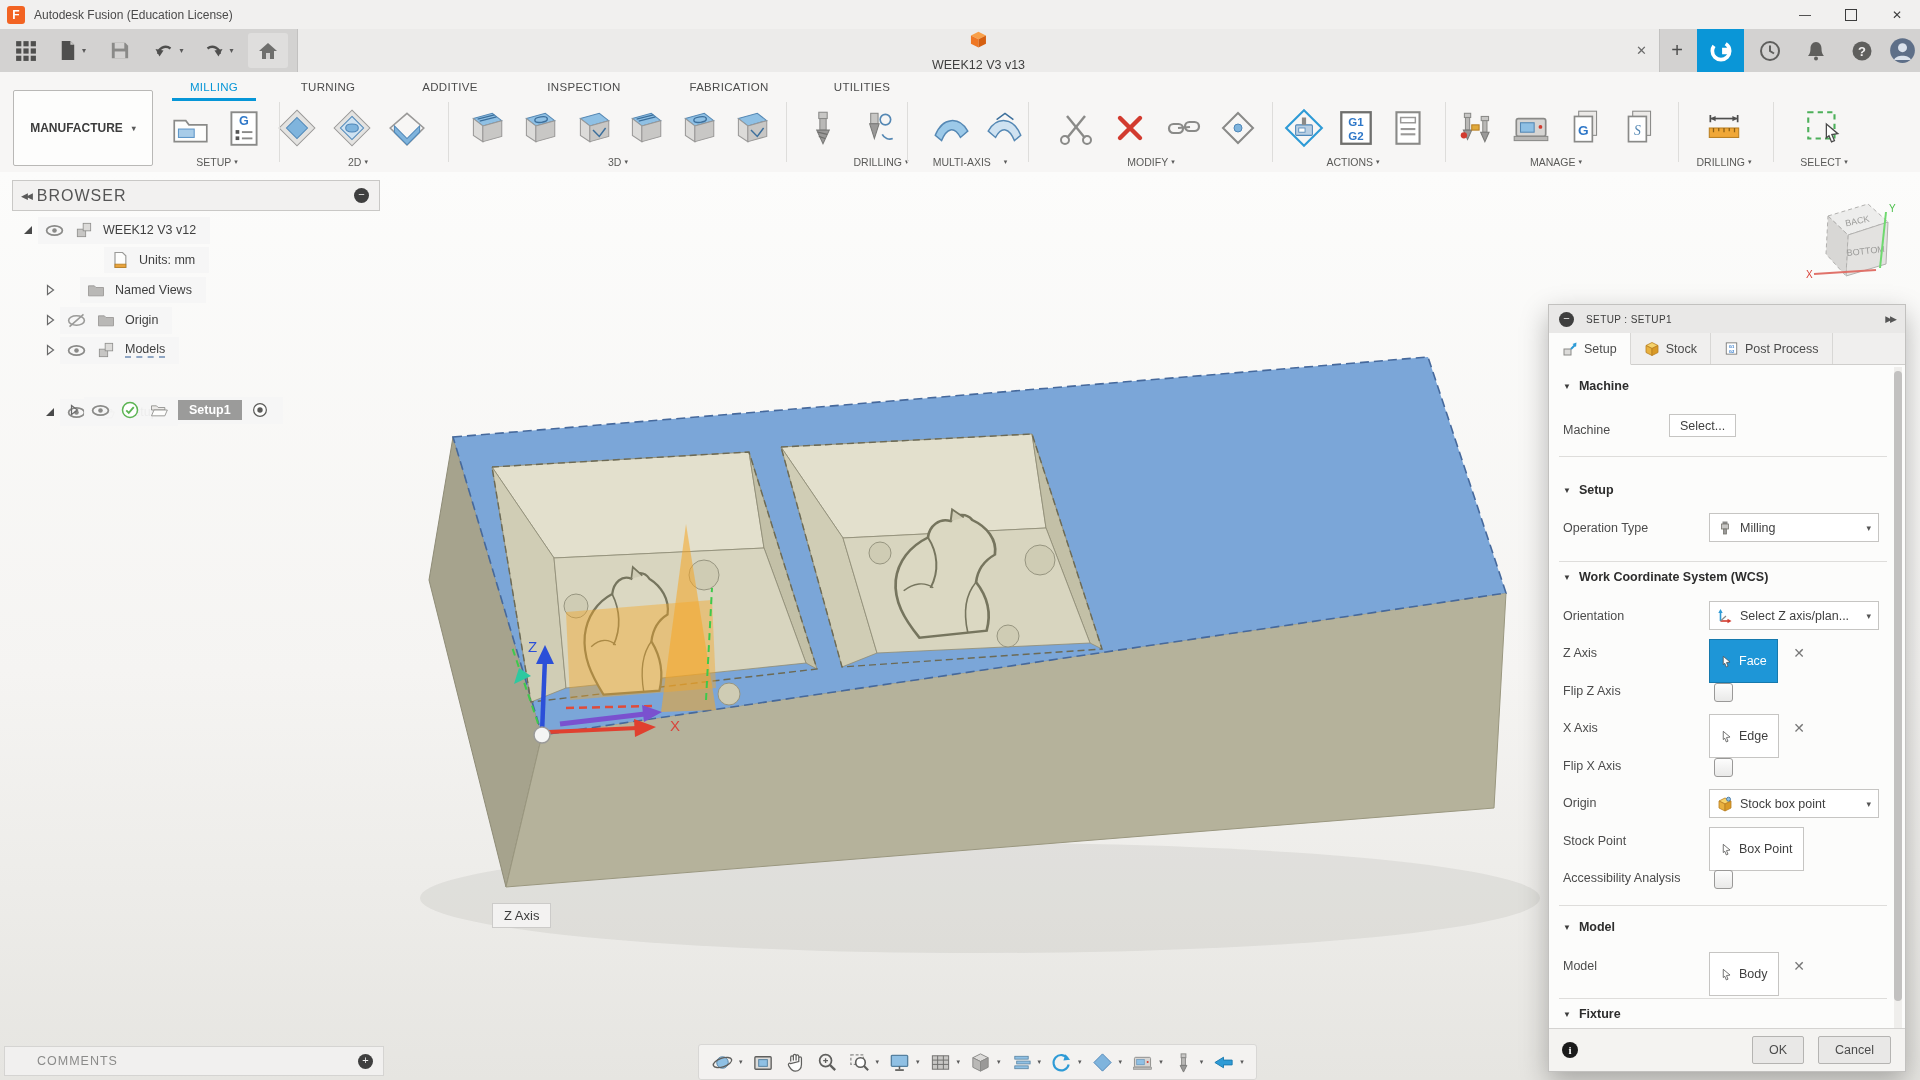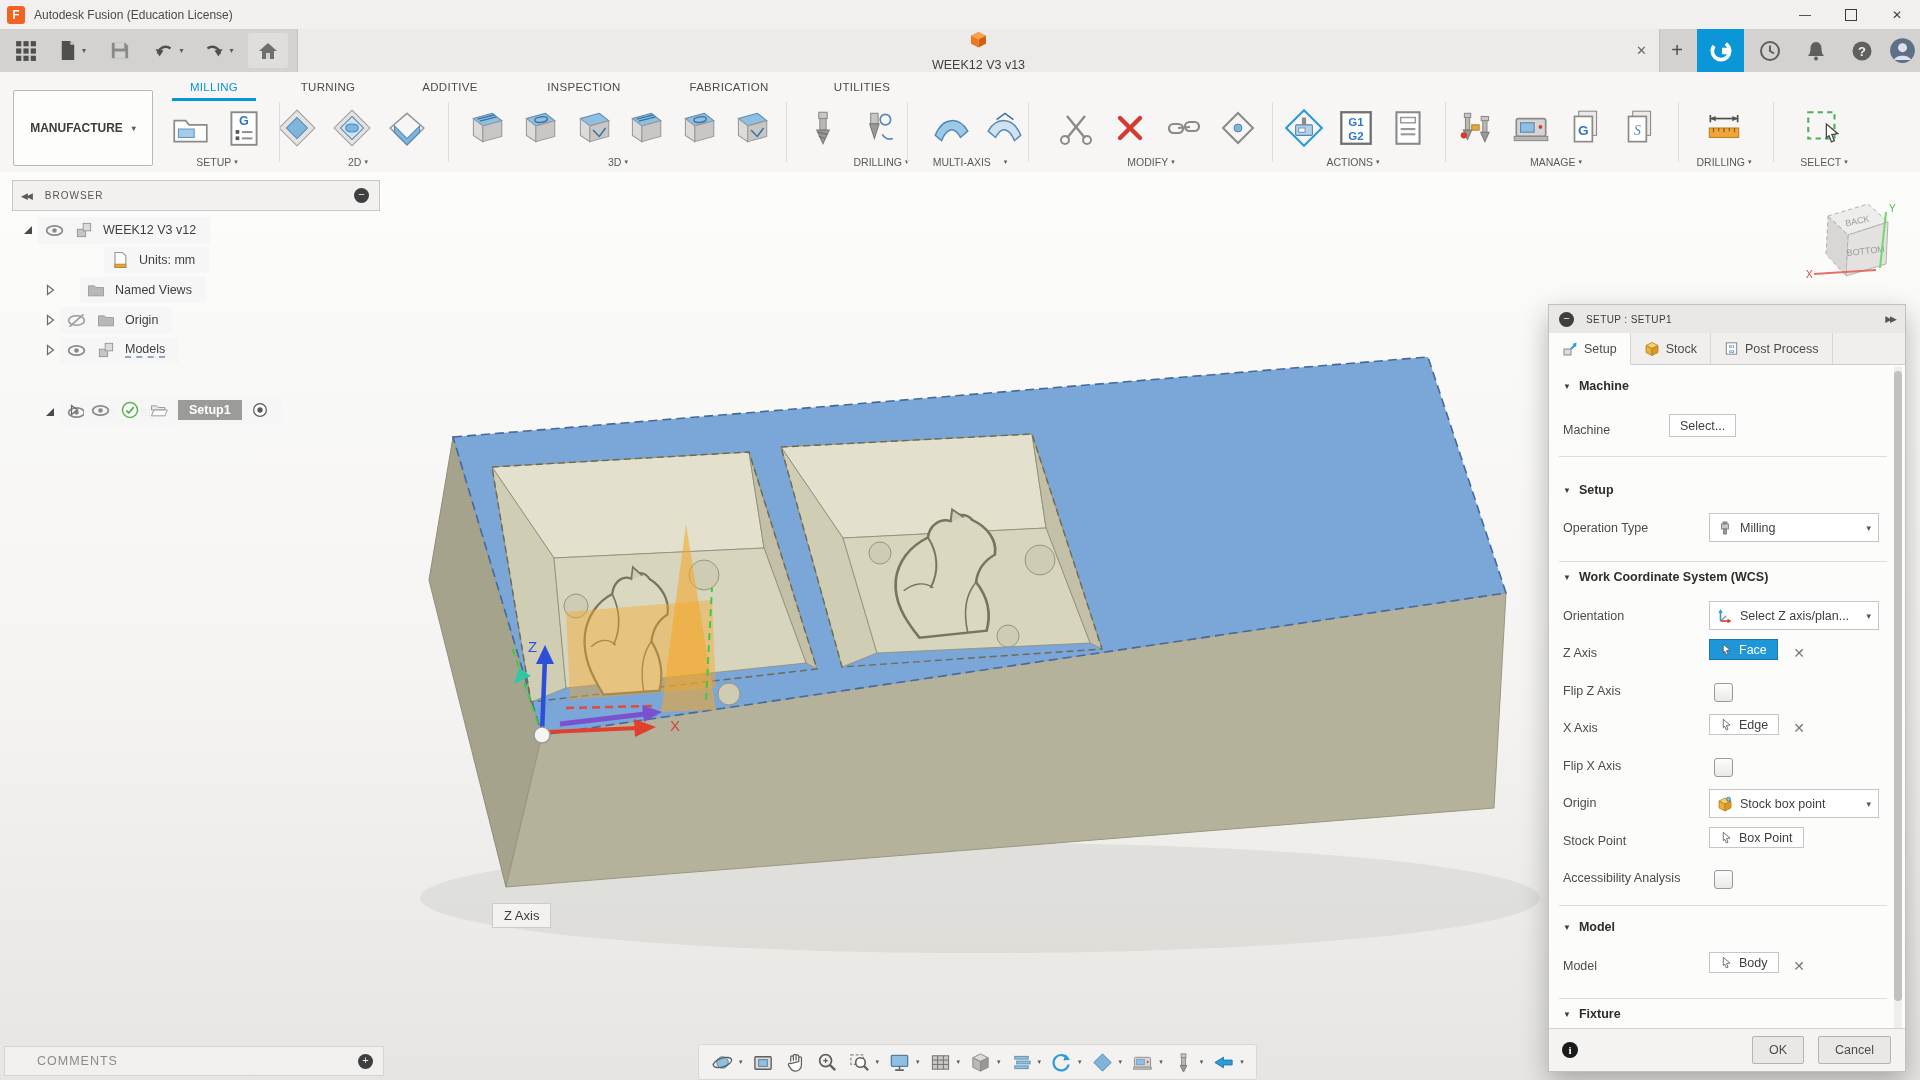--- a/index.html
+++ b/index.html
@@ -48,21 +48,21 @@
   .gdiv{position:absolute;top:30px;height:60px;width:1px;background:#dedddb;}
   
   .viewport{left:0;top:172px;width:1920px;height:908px;
     background:linear-gradient(180deg,#fcfcfb 0%,#f5f4f2 55%,#e6e5e1 100%);}
   .ztip{left:492px;top:903px;padding:4px 11px;background:#f3f2f1;border:1px solid #cccbc9;
     font-size:13px;color:#3c3c3c;}
   
   .bheader{left:12px;top:180px;width:368px;height:31px;background:#f2f1f0;border:1px solid #c9c8c6;
     display:flex;align-items:center;box-sizing:border-box;}
   .bheader .chev{font-size:9px;color:#5a5a5a;margin-left:8px;letter-spacing:-2px;}
-  .bheader .btitle{font-size:10px;color:#555;margin-left:14px;letter-spacing:1px;text-align:right;}
+  .bheader .btitle{font-size:16px;color:#555;margin-left:6px;letter-spacing:1px;text-align:right;}
   .circbtn{margin-left:auto;margin-right:10px;width:15px;height:15px;border-radius:50%;background:#3f3f3f;
     color:#f2f2f2;font-size:11px;line-height:13px;text-align:center;}
   .trow{position:absolute;height:28px;display:flex;align-items:center;}
   .tbg{display:flex;align-items:center;gap:9px;background:rgba(246,246,245,.95);
     padding:3px 14px 3px 6px;}
   .tlabel{font-size:12.5px;color:#3f3f3f;white-space:nowrap;}
   .tlabel.dashedsel{border-bottom:2px dashed #8fa6c4;}
   .tsel{background:#9b9b9a;color:#fff;font-weight:bold;padding:3px 11px;font-size:12.5px;}
   .tcaret{width:12px;margin-right:4px;}
   
@@ -78,21 +78,21 @@
   .dtab{display:flex;align-items:center;gap:6px;padding:0 13px;font-size:12.5px;color:#4c4c4c;
     border-right:1px solid #d8d7d5;}
   .dtab.active{background:#fcfcfb;margin-bottom:-1px;border-bottom:1px solid #fcfcfb;}
   .sechdr{position:absolute;left:14px;display:flex;align-items:center;gap:8px;
     font-size:12.5px;font-weight:bold;color:#2d2d2d;}
   .sechdr .scaret{font-size:8px;color:#3c3c3c;}
   .drow-label{position:absolute;left:14px;font-size:12.5px;color:#4c4c4c;}
   .dselect{position:absolute;left:160px;width:170px;height:29px;background:#fff;border:1px solid #c6c5c3;
     display:flex;align-items:center;gap:7px;padding:0 7px;box-sizing:border-box;font-size:12.5px;color:#3f3f3f;}
   .dselect .selcaret{margin-left:auto;font-size:9px;color:#555;}
-  .dbtn{position:absolute;left:160px;height:21px;background:#fff;border:1px solid #c6c5c3;
+  .dbtn{position:absolute;left:160px;height:44px;background:#fff;border:1px solid #c6c5c3;
     display:flex;align-items:center;gap:6px;padding:0 10px;font-size:12.5px;color:#3f3f3f;box-sizing:border-box;}
   .dbtn.blue{background:#1e96d7;border-color:#1679ad;color:#fff;}
   .dclear{position:absolute;left:240px;width:20px;height:27px;display:flex;align-items:center;
     justify-content:center;font-size:14px;color:#777;}
   .dcheck{position:absolute;left:165px;width:17px;height:17px;border:1px solid #9a9998;border-radius:3px;
     background:linear-gradient(#fdfdfd,#e9e9e8);}
   .ddiv{position:absolute;left:10px;right:18px;border-top:1px solid #dedddb;}
   .dscroll{position:absolute;right:3px;top:62px;width:8px;height:662px;background:#efeeec;}
   .dscroll .thumb{position:absolute;left:0;top:4px;width:8px;height:630px;background:#c2c1c0;border-radius:4px;}
   .dfoot{position:absolute;left:0;right:0;bottom:0;height:42px;background:#f4f3f1;border-top:1px solid #d4d3d1;

